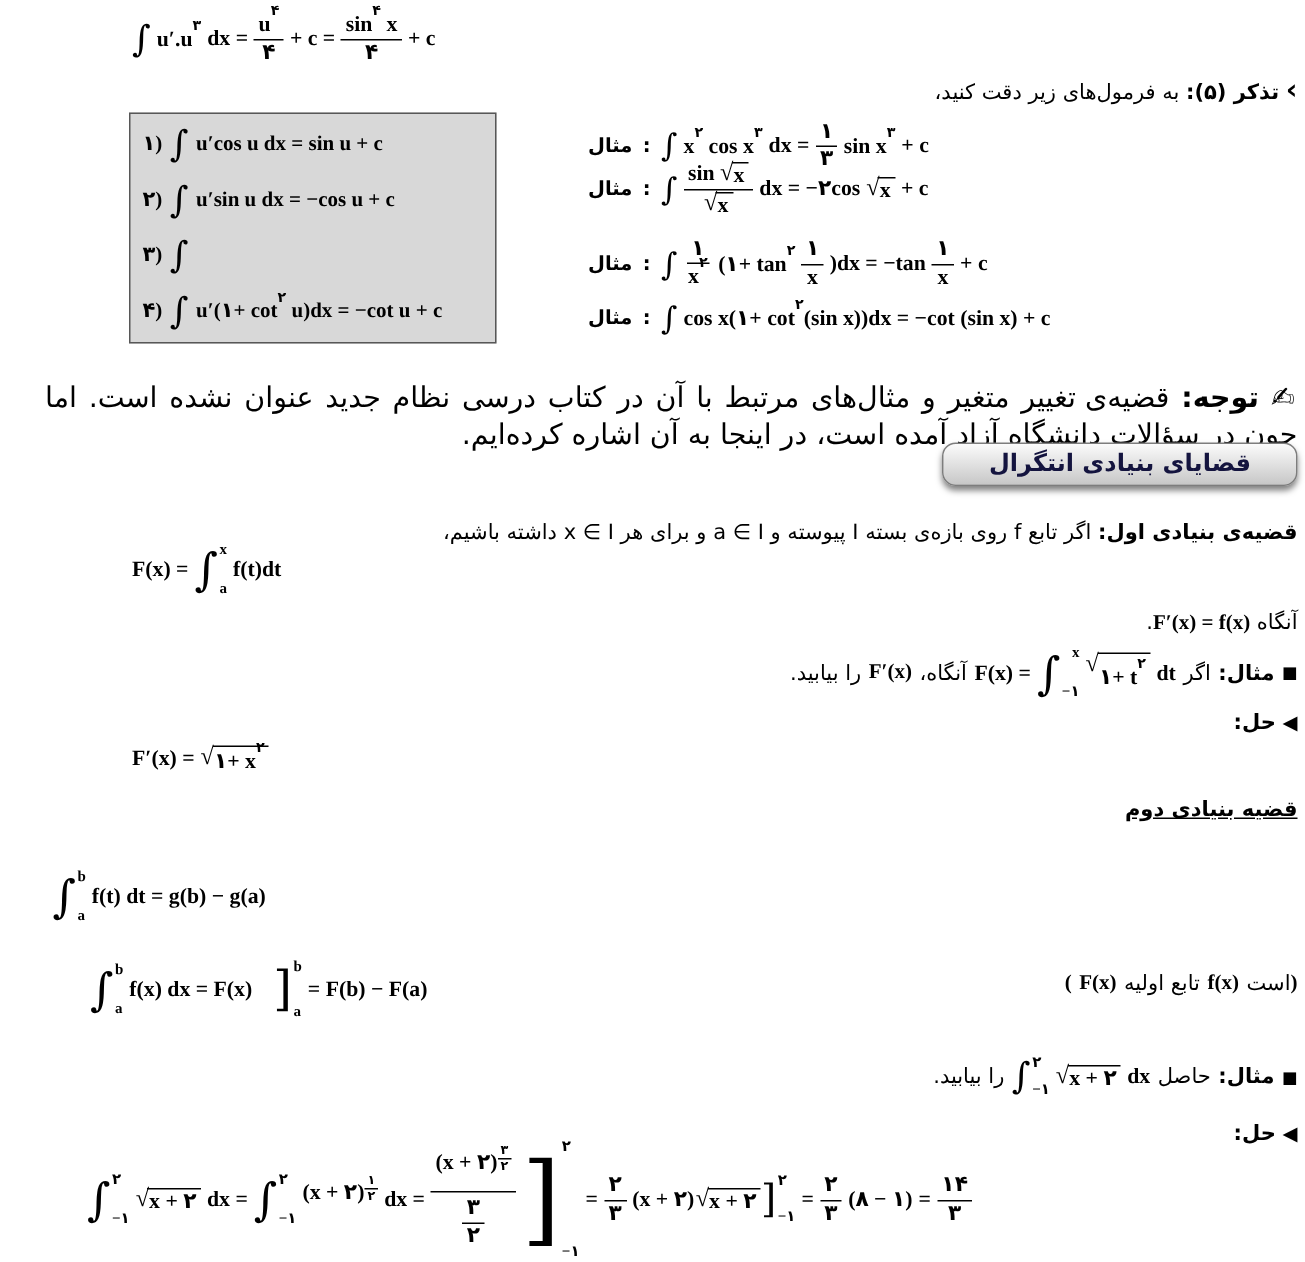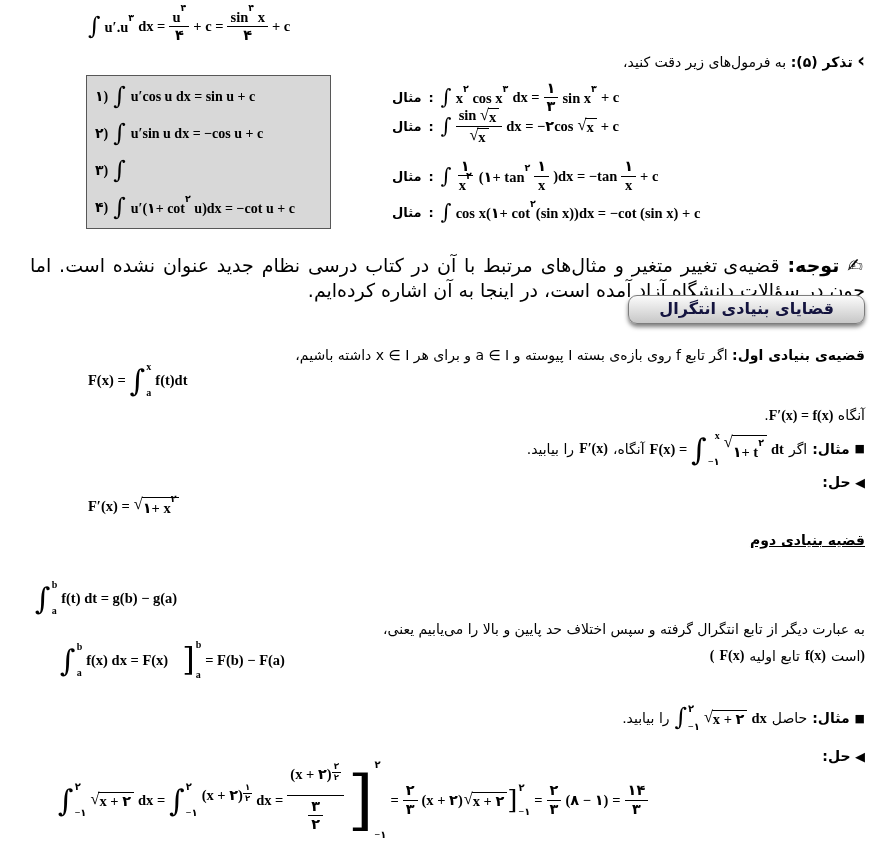--- a/index.html
+++ b/index.html
@@ -253,23 +253,20 @@
     <span class="mi">
       <span class="int int-d">∫</span>
       <span class="lims lims-d">
           <span>b</span>
           <span>a</span>
         </span>
     </span>
     <span class="tok">f(t) dt = g(b) − g(a)</span>
   </div>
 
-  <div class="a rtl" style="top:617px;right:5px;">
-    <span>به عبارت دیگر از تابع انتگرال گرفته و سپس اختلاف حد پایین و بالا را می‌یابیم یعنی،</span>
-  </div>
 
   <div class="a math" style="left:60px;top:640px;">
     <span class="mi">
       <span class="int int-d">∫</span>
       <span class="lims lims-d">
           <span>b</span>
           <span>a</span>
         </span>
     </span>
     <span class="tok">f(x) dx = F(x)</span>

